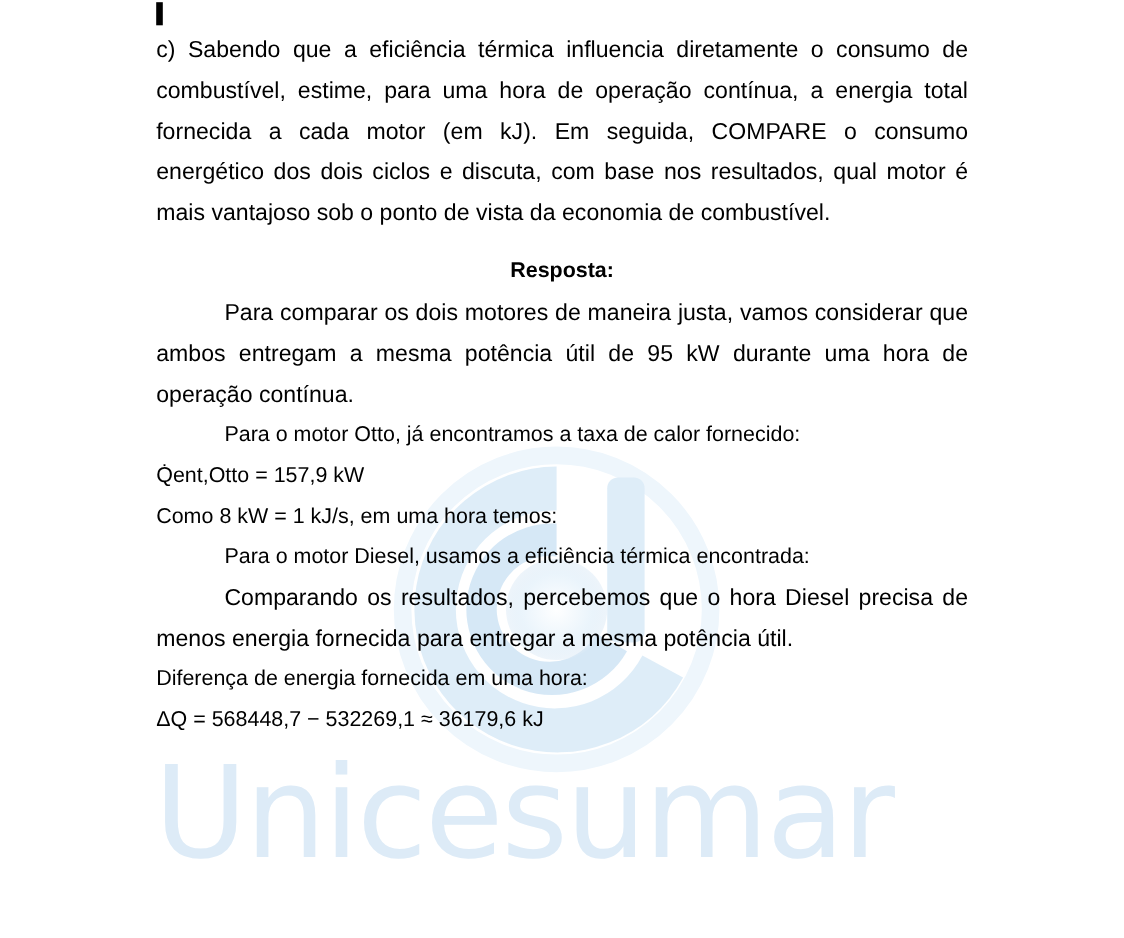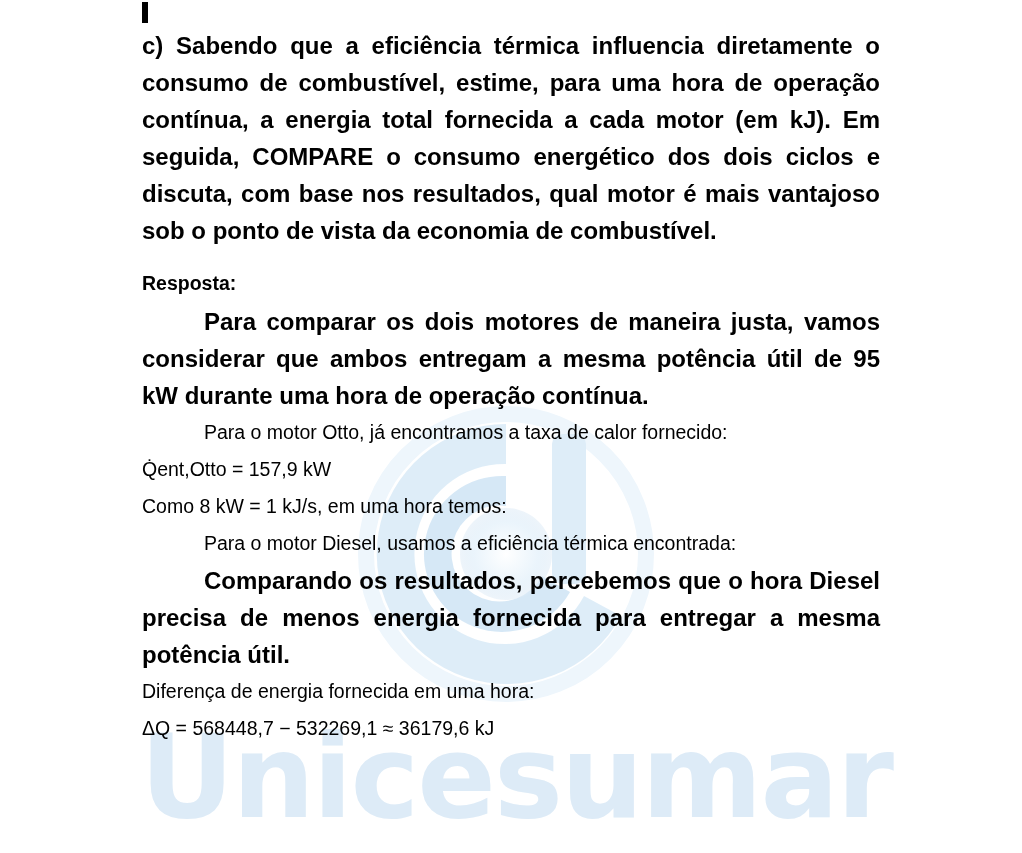--- a/index.html
+++ b/index.html
@@ -28,25 +28,25 @@
   #wm-emblem {
     position: absolute;
     left: 356px;
     top: 404px;
     width: 300px;
     height: 300px;
   }
   #wm-wordmark {
     position: absolute;
     left: 140px;
-    top: 717px;
+    top: 680px;
     width: 760px;
     height: 120px;
     font-family: "DejaVu Sans", sans-serif;
-    font-weight: bold;
+    font-weight: normal;
     font-size: 116px;
     letter-spacing: -2px;
     line-height: 120px;
     color: #ddebf7;
     white-space: nowrap;
   }
 
   
   #page {
     position: absolute;
@@ -67,39 +67,39 @@
 
   #body-col {
     position: absolute;
     left: 142px;
     top: 27px;
     width: 738px;
   }
 
   p.para {
     margin: 0;
-    font-size: 24px;
+    font-size: 21px;
     line-height: 37px;
     text-align: justify;
     text-justify: inter-word;
     color: #000000;
-    font-weight: bold;
   }
 
   p.line {
     margin: 0;
     font-size: 19.5px;
     line-height: 37px;
     text-align: left;
     white-space: pre-wrap;
     color: #000000;
   }
 
   p.bold {
     font-weight: bold;
+    text-align: center;
   }
 
   .spacer-sm { height: 16px; }
   .spacer-xs { height: 1px; }
 
   .indent { display: inline-block; width: 62px; }
 </style>
 </head>
 <body>
 

